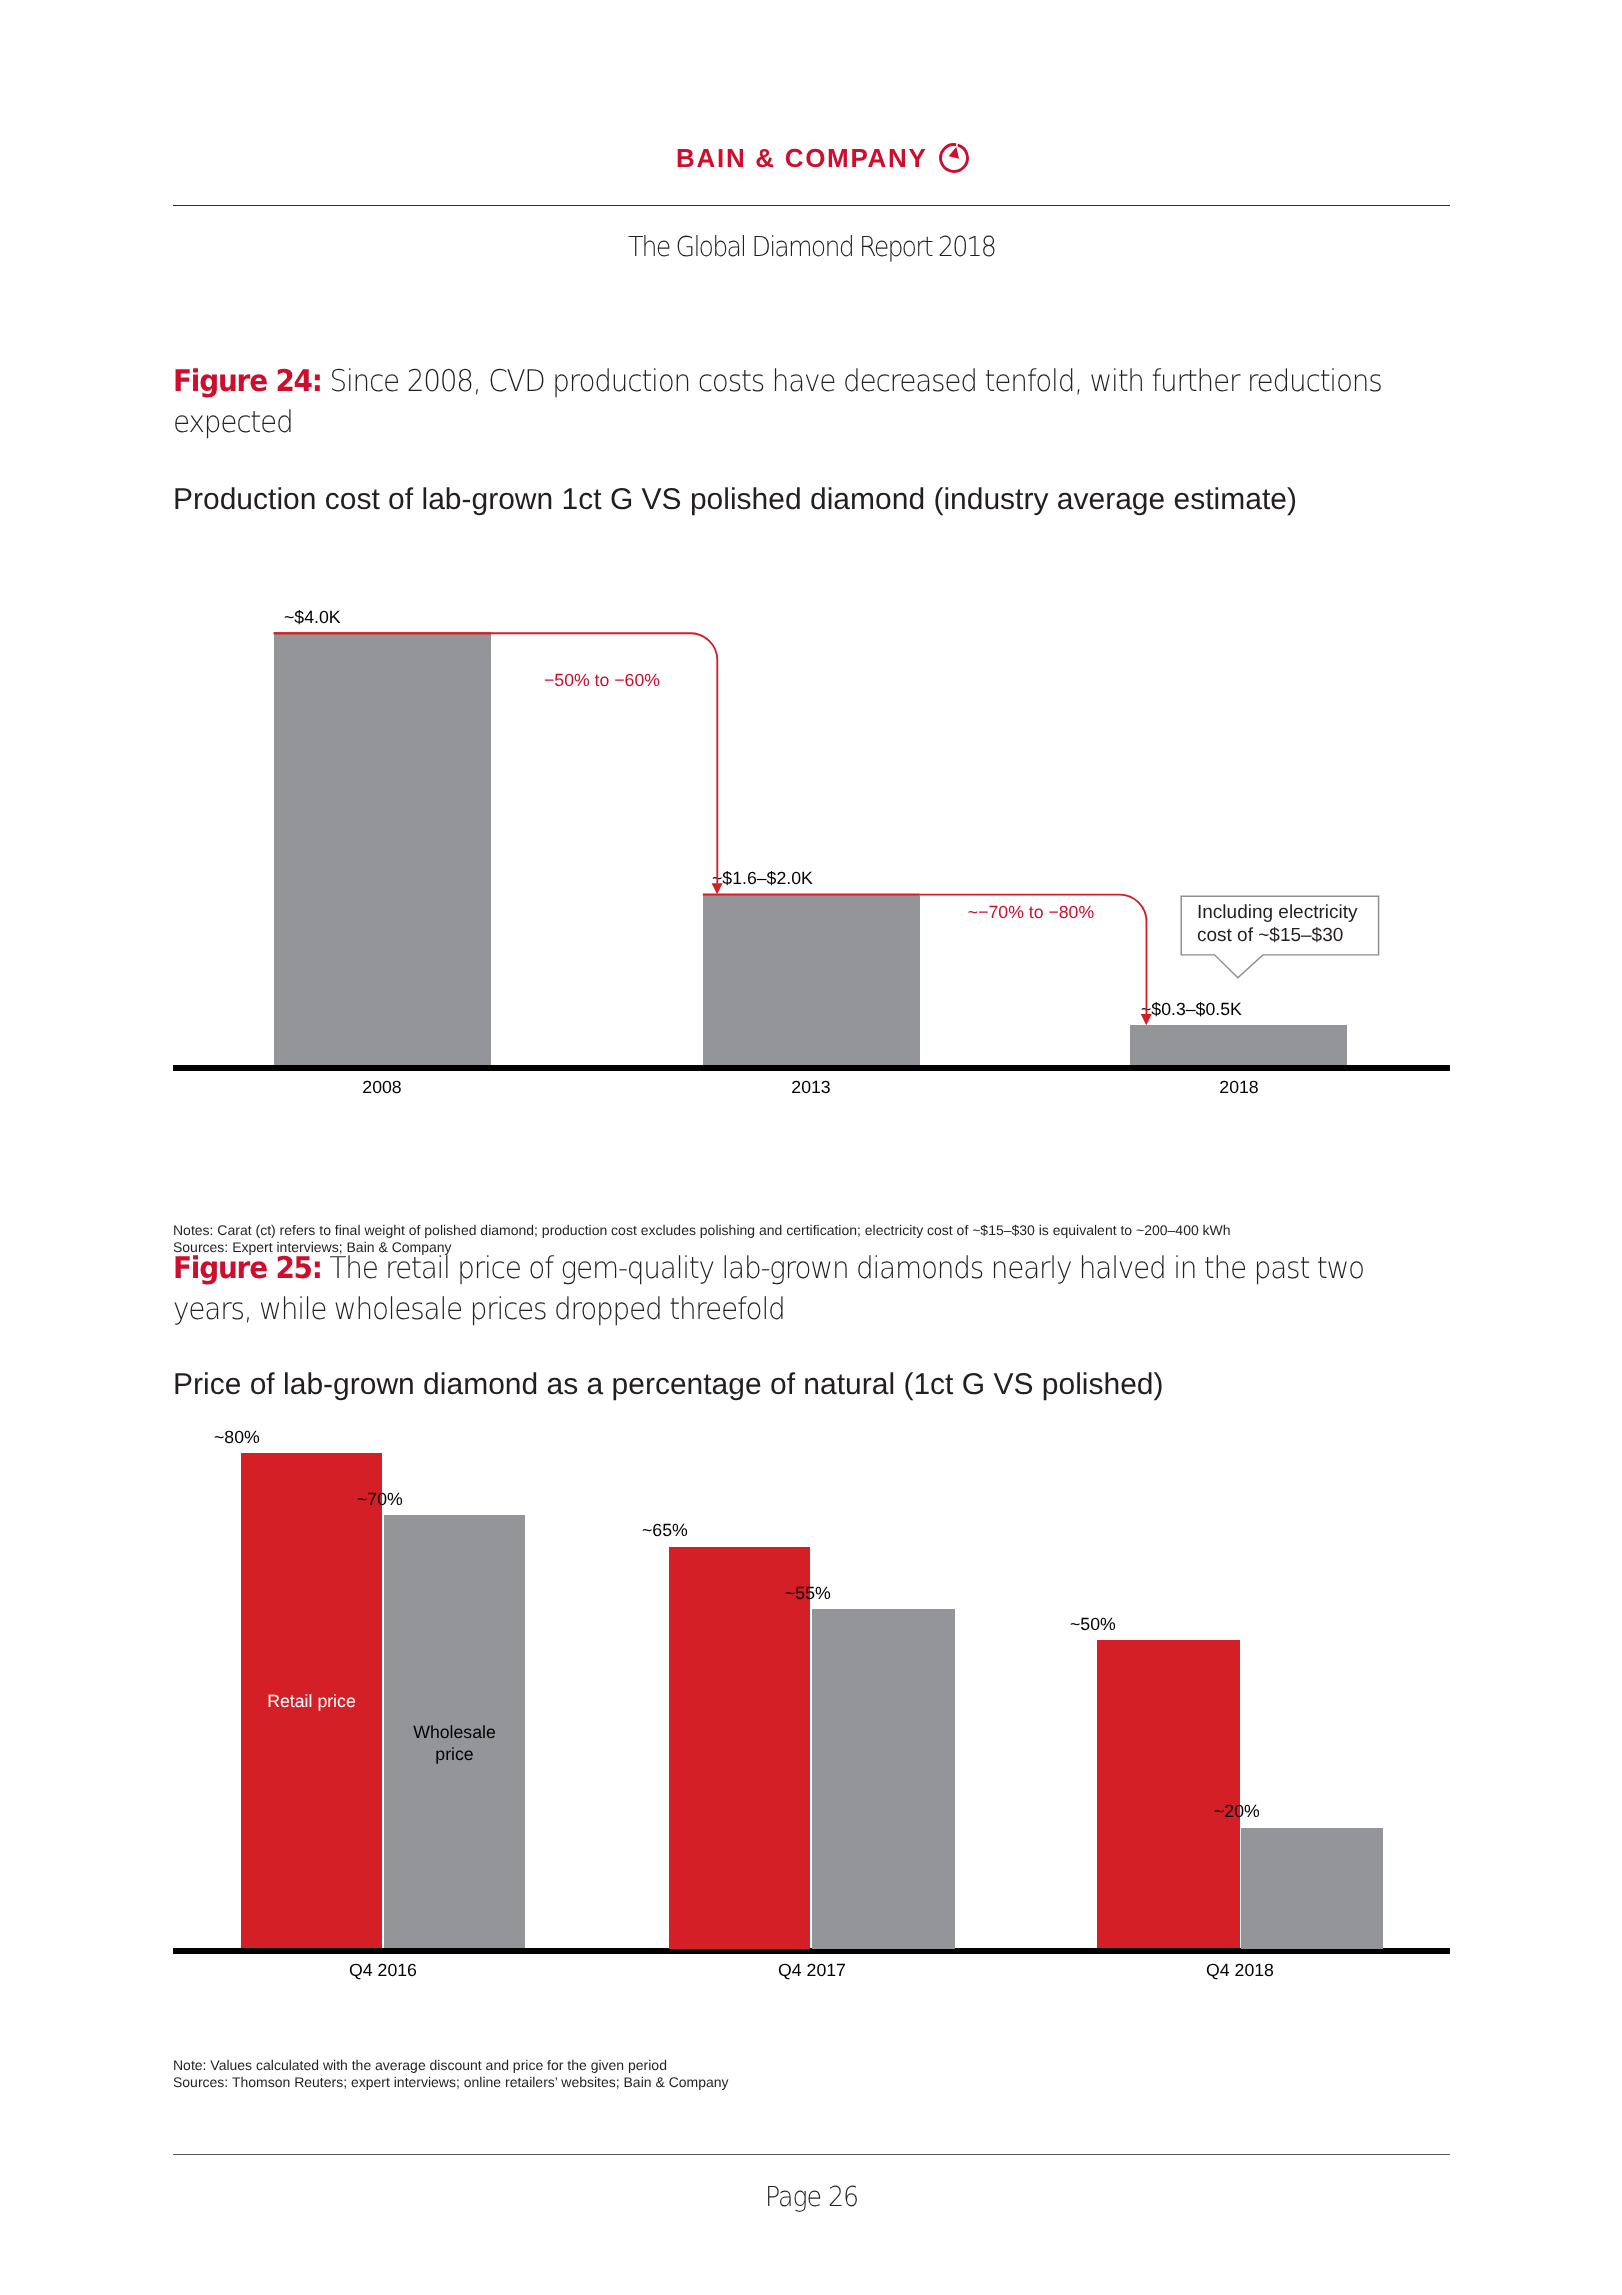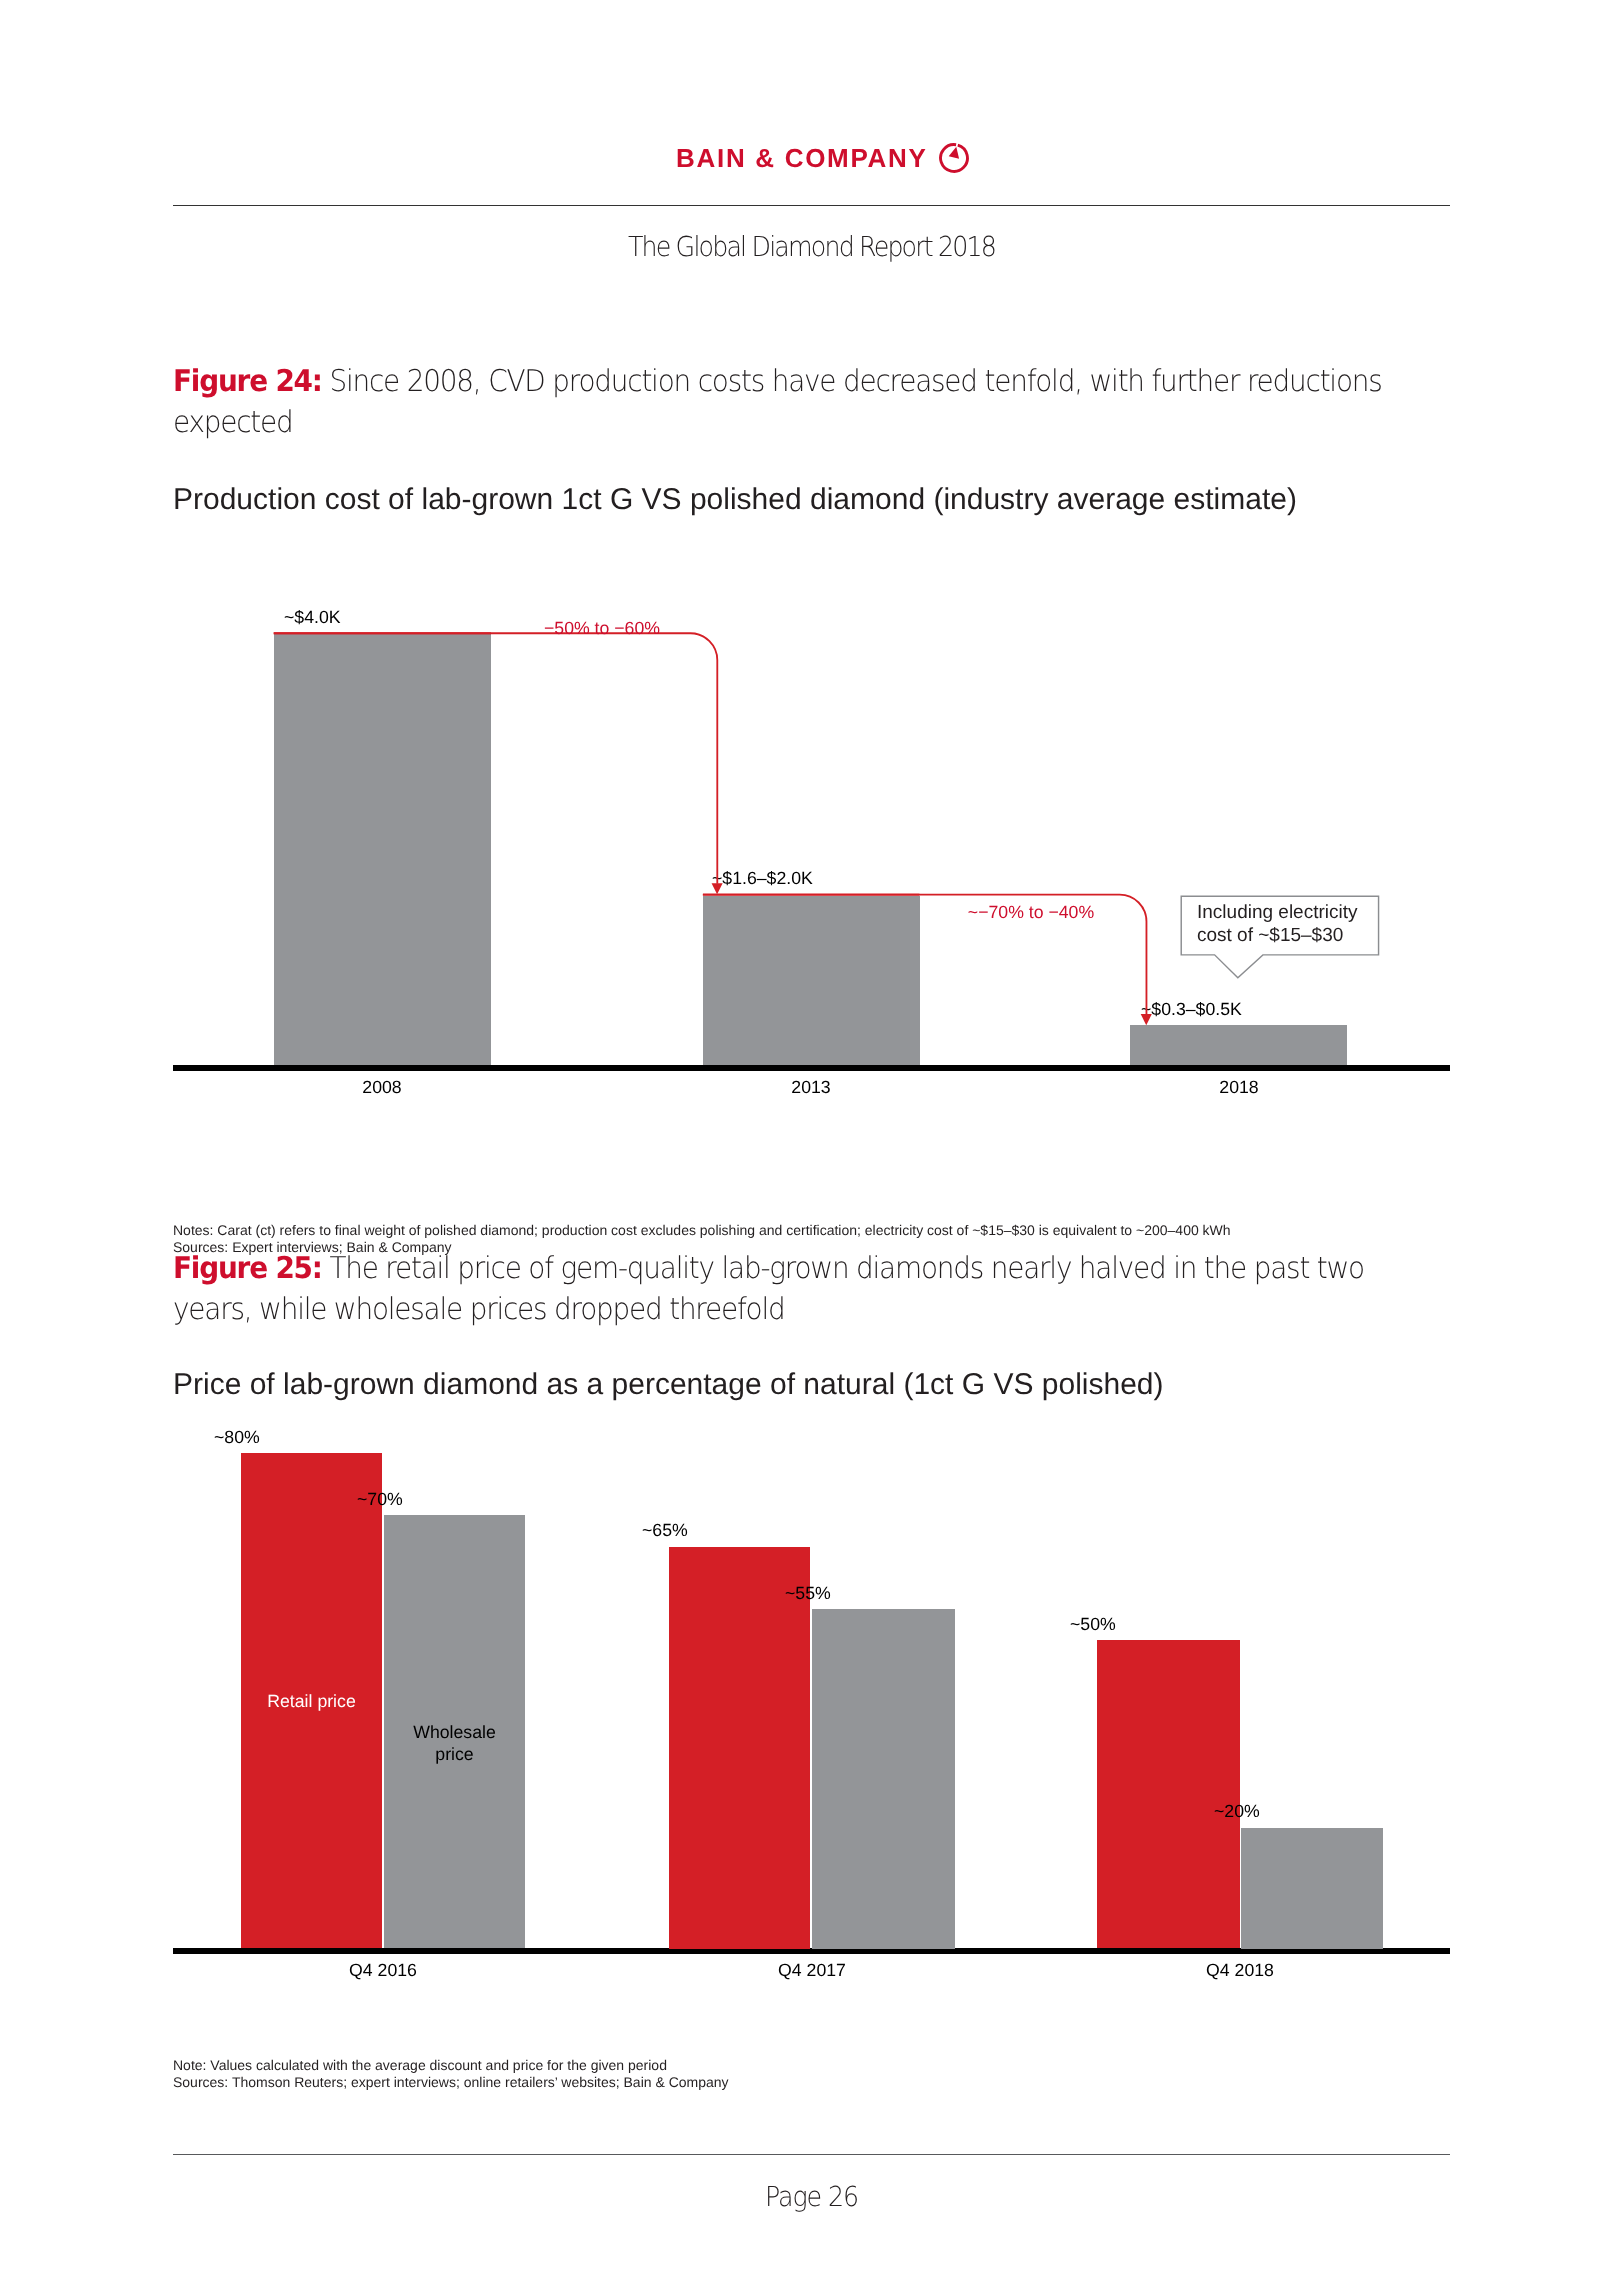--- a/index.html
+++ b/index.html
@@ -115,22 +115,22 @@
       <path d="M418 968 L1055 968 A41 41 0 0 1 1096 1009 L1096 1351" fill="none" stroke="#D41F26" stroke-width="2.8"></path>
       <polygon points="1095.7,1367 1087.2,1350 1104.2,1350" fill="#D41F26"></polygon>
 
       <path d="M1074 1367.5 L1711 1367.5 A41 41 0 0 1 1752 1408.5 L1752 1551" fill="none" stroke="#D41F26" stroke-width="2.8"></path>
       <polygon points="1751.7,1567 1743.2,1550 1760.2,1550" fill="#D41F26"></polygon>
 
       <rect x="418" y="966.5" width="332" height="3" fill="#D41F26"></rect>
       <rect x="1074" y="1366" width="331" height="3" fill="#D41F26"></rect>
     </svg>
 
-    <div class="arrowlabel" style="left:494px; top:618px; width:216px;">−50% to −60%</div>
-    <div class="arrowlabel" style="left:923px; top:902px; width:216px;">~−70% to −40%</div>
+    <div class="arrowlabel" style="left:494px; top:670px; width:216px;">−50% to −60%</div>
+    <div class="arrowlabel" style="left:923px; top:902px; width:216px;">~−70% to −80%</div>
 
     <svg class="abs" style="left:1175px; top:890px;" width="216" height="95" viewBox="0 0 330 145">
       <path d="M9.5 9.5 H311 V99 H134.3 L96 134 L60.5 99 H9.5 Z" fill="#ffffff" stroke="#8b8d90" stroke-width="2.2" stroke-linejoin="miter"></path>
     </svg>
     <div class="callout" style="left:1180px; top:893px; width:198px; height:59px; padding:7.9px 0 0 17px;">
       <div>Including electricity</div>
       <div>cost of ~$15–$30</div>
     </div>
   </div>
 

